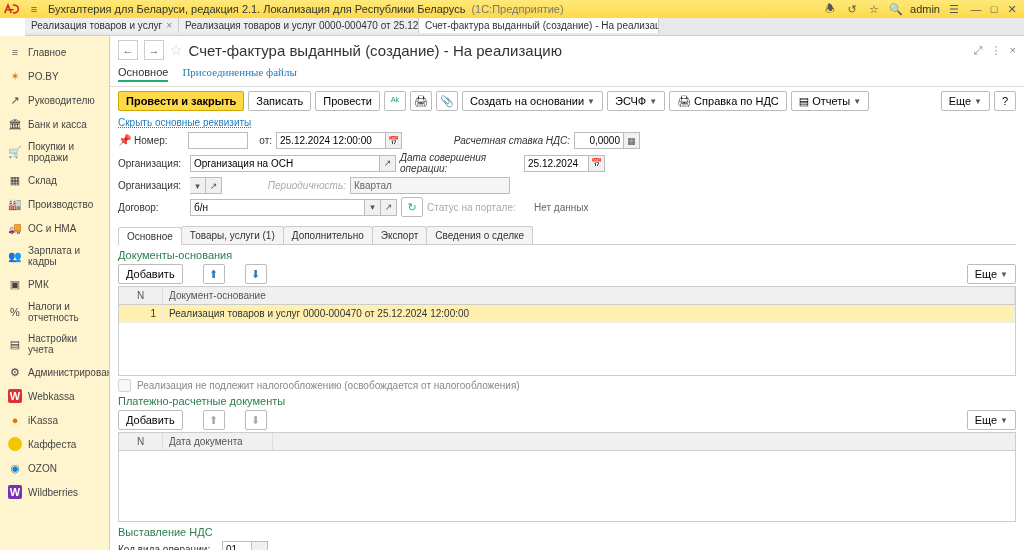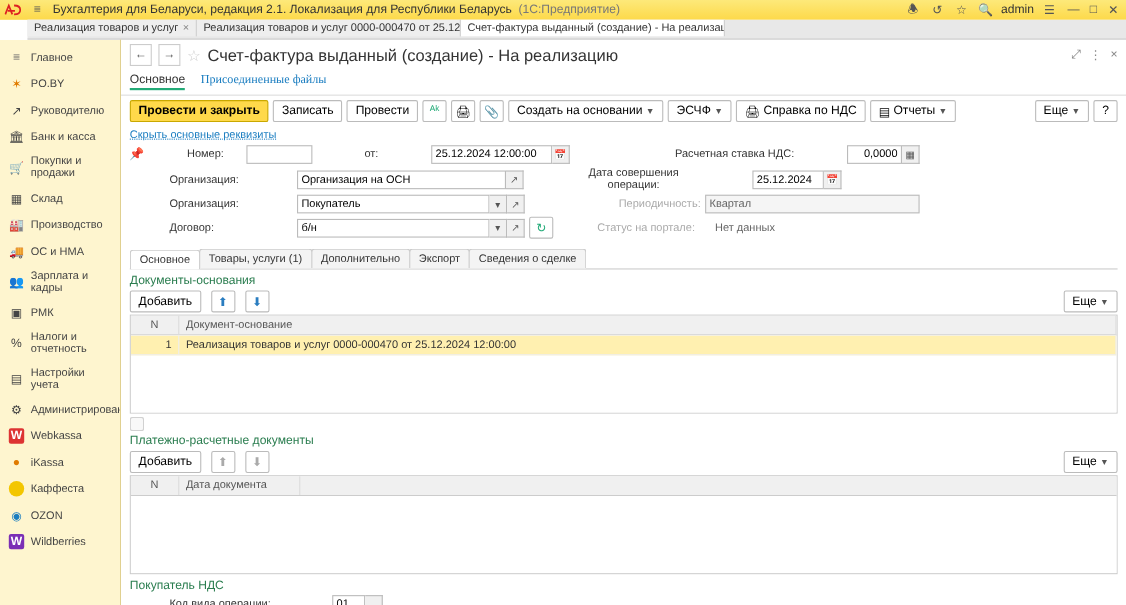--- a/index.html
+++ b/index.html
@@ -30,35 +30,35 @@
 .subtabs .st.active { color: #333; border-bottom: 2px solid #2a7; }
 .subtabs .st.link { color: #1a7dc0; font-family: Liberation Serif, serif; }
 .toolbar { display: flex; align-items: center; gap: 4px; padding: 4px 8px; flex-wrap: nowrap; }
 .btn { border: 1px solid #bbb; background: #fff; padding: 2px 7px; font-size: 11px; cursor: pointer; border-radius: 2px; white-space: nowrap; display: inline-flex; align-items: center; gap: 3px; height: 20px; }
 .btn.primary { background: #ffd94a; border-color: #c9a800; font-weight: bold; }
 .btn.icon-only { width: 22px; padding: 0; justify-content: center; }
 .btn .caret { font-size: 8px; color: #555; }
 .link-text { color: #1a7dc0; cursor: pointer; text-decoration: underline dotted; padding: 2px 8px; font-size: 10px; }
 .form-grid { padding: 2px 8px; }
 .form-row { display: flex; align-items: center; gap: 4px; margin-bottom: 3px; }
-.lbl { width: 68px; font-size: 10px; color: #333; flex-shrink: 0; margin-left: 36px; }
-.lbl.wide { width: 120px; }
+.lbl { width: 68px; font-size: 10px; color: #333; flex-shrink: 0; }
+.lbl.wide { width: 120px; font-style: italic; }
 .lbl.disabled { color: #aaa; }
 .input { border: 1px solid #bbb; background: #fff; padding: 1px 3px; font-size: 10px; height: 17px; }
 .input.num { text-align: right; }
 .input.ro { background: #f5f5f5; color: #666; }
-.input-group { display: flex; margin-left: 44px; }
+.input-group { display: flex; }
 .input-group .btn-inline { width: 16px; height: 17px; border: 1px solid #bbb; border-left: none; background: #f0f0f0; display: flex; align-items: center; justify-content: center; cursor: pointer; font-size: 9px; color: #555; }
 .ro-text { font-size: 10px; color: #666; padding: 1px 3px; }
 .inner-tabs { display: flex; border-bottom: 1px solid #ccc; margin: 4px 8px 0; }
 .inner-tabs .it { padding: 3px 8px; border: 1px solid #ccc; border-bottom: none; background: #f4f4f4; margin-right: -1px; cursor: pointer; font-size: 10px; border-radius: 3px 3px 0 0; }
 .inner-tabs .it.active { background: #fff; position: relative; top: 1px; }
 .section { padding: 4px 8px 0; }
 .section-title { color: #2a7d4f; font-size: 11px; margin-bottom: 3px; }
-.section-toolbar { display: flex; gap: 9px; margin-bottom: 2px; }
+.section-toolbar { display: flex; gap: 20px; margin-bottom: 2px; }
 .grid { border: 1px solid #ccc; }
 .grid-head { display: flex; background: #f0f0f0; border-bottom: 1px solid #ccc; }
 .grid-head .gh { padding: 3px 6px; border-right: 1px solid #ddd; font-size: 10px; color: #555; }
 .grid-body { background: #fff; overflow: auto; }
 .grid-row { display: flex; border-bottom: 1px solid #eee; }
 .grid-row.sel { background: #fff0b0; }
 .grid-row .gc { padding: 3px 6px; font-size: 10px; border-right: 1px solid #eee; }
 .grid-body.empty { height: 70px; }
 .checkbox-row { display: flex; align-items: center; gap: 4px; font-size: 10px; color: #888; padding: 3px 8px; }
 .win-icons { display:flex; gap:2px; }
@@ -252,35 +252,34 @@
             <input class="input num" style="width: 50px;" value="0,0000">
             <span class="btn-inline">▦</span>
           </div>
       </div>
       <div class="form-row">
         <span class="lbl">Организация:</span>
         <div class="input-group">
             <input class="input" style="width: 190px;" value="Организация на ОСН">
             <span class="btn-inline">↗</span>
           </div>
-        <span class="lbl wide" style="text-align:center">Дата совершения операции:</span>
+        <span class="lbl wide" style="text-align:left">Дата совершения операции:</span>
         <div class="input-group">
             <input class="input" style="width: 65px;" value="25.12.2024">
             <span class="btn-inline">📅</span>
           </div>
       </div>
       <div class="form-row">
         <span class="lbl">Организация:</span>
         <div class="input-group">
-            <input class="input" style="width: 175px;" value="Покупатель">
             <span class="btn-inline">▾</span>
             <span class="btn-inline">↗</span>
           </div>
         <span class="lbl wide disabled" style="text-align:right">Периодичность:</span>
-        <input class="input ro" style="width: 195px;" readonly="" value="Квартал">
+        <input class="input ro" style="width: 160px;" readonly="" value="Квартал">
       </div>
       <div class="form-row">
         <span class="lbl">Договор:</span>
         <div class="input-group">
             <input class="input" style="width: 175px;" value="б/н">
             <span class="btn-inline">▾</span>
             <span class="btn-inline">↗</span>
           </div>
         <button class="btn icon-only" style="color:#2a7">↻</button>
         <span class="lbl disabled" style="width:100px;">Статус на портале:</span>
@@ -318,20 +317,21 @@
           <div class="grid-row sel">
             <div class="gc" style="width:44px;text-align:right">1</div>
             <div class="gc" style="flex:1">Реализация товаров и услуг 0000-000470 от 25.12.2024 12:00:00</div>
           </div>
         </div>
       </div>
     </div>
 
     <div class="checkbox-row">
       <input type="checkbox" disabled="" style="">
+      <span>Реализация не подлежит налогообложению (освобождается от налогообложения)</span>
     </div>
 
     <div class="section" style="padding-top:0">
       <div class="section-title">Платежно-расчетные документы</div>
       <div class="section-toolbar">
         <button class="btn">Добавить</button>
         <button class="btn icon-only" style="color:#aaa">⬆</button>
         <button class="btn icon-only" style="color:#aaa">⬇</button>
         <div class="right-push">
             <button class="btn">
@@ -343,21 +343,21 @@
       <div class="grid">
         <div class="grid-head">
           <div class="gh" style="width:44px;text-align:center">N</div>
           <div class="gh" style="width:110px">Дата документа</div>
         </div>
         <div class="grid-body empty"></div>
       </div>
     </div>
 
     <div class="section">
-      <div class="section-title">Покупатель НДС</div>
+      <div class="section-title">Выставление НДС</div>
       <div class="form-row">
         <span class="lbl" style="width:100px">Код вида операции:</span>
         <div class="input-group">
             <input class="input" style="width: 30px;" value="01">
             <span class="btn-inline">…</span>
           </div>
       </div>
     </div>
 
   </div>

